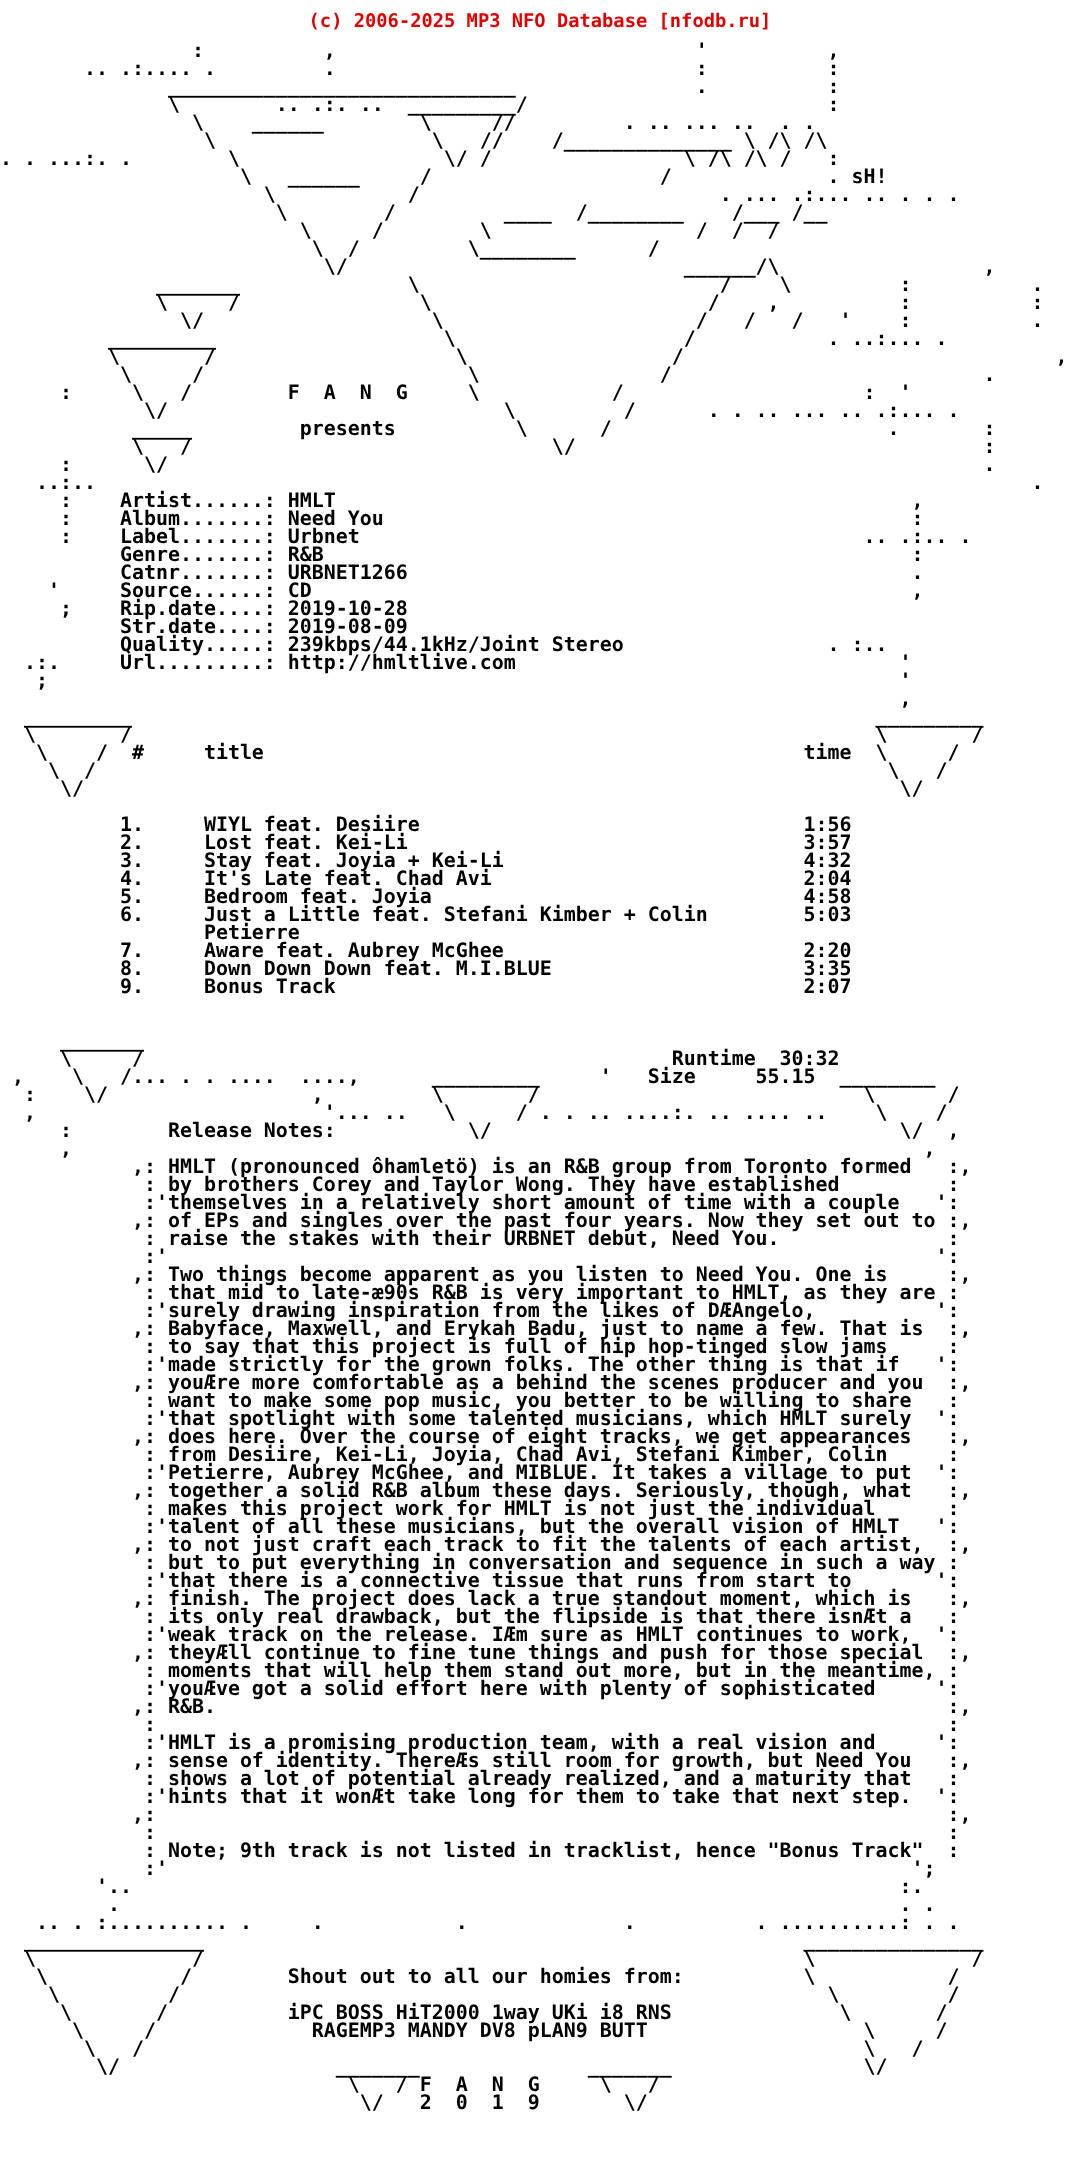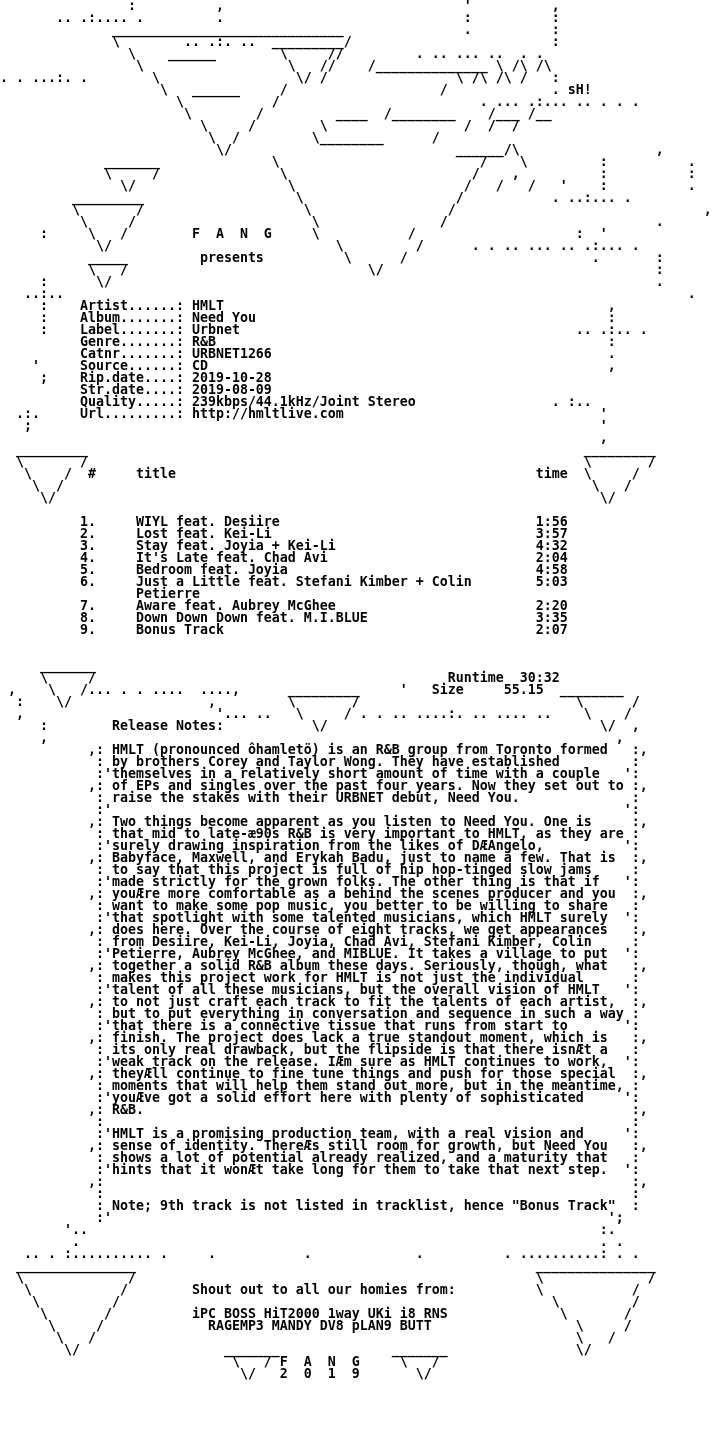--- a/index.html
+++ b/index.html
@@ -24,20 +24,21 @@
     font-size:13.29px;
     line-height:12px;
     color:#000000;
     white-space:pre;
   }
 </style>
 </head>
 <body>
 
 <div>
+  <div class="red-header">(c) 2006-2025 MP3 NFO Database [nfodb.ru]</div>
   <pre class="nfo">                :          ,                              '          ,
        .. .:.... .         .                              :          :
               _____________________________               .          :
               \        .. .:. ..  _________/                         :
                 \    ______        \     //         . .. ... ..  . .
                  \                  \   //    /______________ \ /\ /\
 . . ...:. .        \                 \/ /                \ /\ /\ /   :
                     \   ______     /                   /             . sH!
                       \           /                         . ... .:... .. . . .
                        \        /         ____  /________    /___ /__

